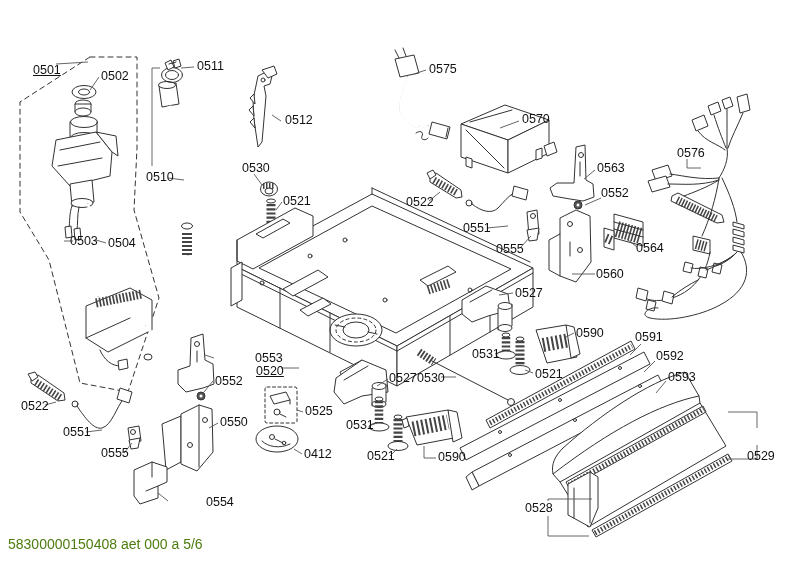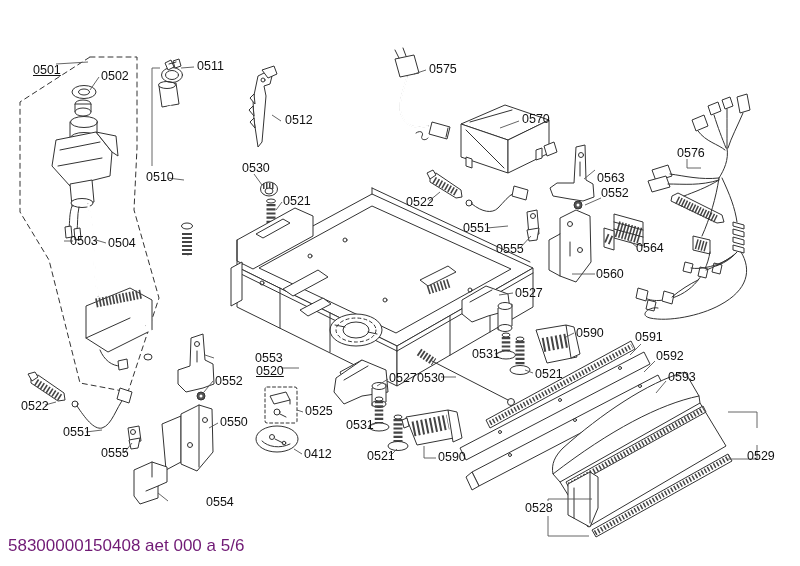--- a/index.html
+++ b/index.html
@@ -2,21 +2,21 @@
 <html><head>
 <meta charset="utf-8">
 <style>
   html,body{margin:0;padding:0;background:#e8e8e8;}
   #canvas{position:relative;width:800px;height:566px;background:#ffffff;overflow:hidden;
           font-family:"Liberation Sans", sans-serif;}
   #drawing{position:absolute;left:0;top:0;}
   #label-layer{position:absolute;left:0;top:0;width:800px;height:566px;pointer-events:none;}
   .callout{position:absolute;font-size:12.5px;line-height:12px;color:#111;letter-spacing:0;
            white-space:nowrap;}
-  .footer{position:absolute;font-size:17px;color:#701a75;white-space:nowrap;}
+  .footer{position:absolute;font-size:14px;color:#4d7c0f;white-space:nowrap;}
   svg *{vector-effect:non-scaling-stroke;}
   .ln{stroke:#333;stroke-width:1;fill:none;stroke-linejoin:round;stroke-linecap:round;}
   .fw{stroke:#333;stroke-width:1;fill:#fff;stroke-linejoin:round;}
   .leader{stroke:#555;stroke-width:0.9;fill:none;}
   .dash{stroke:#444;fill:none;}
 </style>
 </head>
 <body>
 
 <div id="canvas">
@@ -425,21 +425,21 @@
       <div class="callout" style="left: 101px; top: 70px;">0502</div>
       <div class="callout" style="left: 197px; top: 60px;">0511</div>
       <div class="callout" style="left: 285px; top: 114px;">0512</div>
       <div class="callout" style="left: 429px; top: 63px;">0575</div>
       <div class="callout" style="left: 522px; top: 113px;">0570</div>
       <div class="callout" style="left: 677px; top: 147px;">0576</div>
       <div class="callout" style="left: 146px; top: 171px;">0510</div>
       <div class="callout" style="left: 242px; top: 162px;">0530</div>
       <div class="callout" style="left: 283px; top: 195px;">0521</div>
       <div class="callout" style="left: 406px; top: 196px;">0522</div>
-      <div class="callout" style="left: 597px; top: 172px;">0563</div>
+      <div class="callout" style="left: 597px; top: 162px;">0563</div>
       <div class="callout" style="left: 601px; top: 187px;">0552</div>
       <div class="callout" style="left: 463px; top: 222px;">0551</div>
       <div class="callout" style="left: 496px; top: 243px;">0555</div>
       <div class="callout" style="left: 636px; top: 242px;">0564</div>
       <div class="callout" style="left: 596px; top: 268px;">0560</div>
       <div class="callout" style="left: 515px; top: 287px;">0527</div>
       <div class="callout" style="left: 576px; top: 327px;">0590</div>
       <div class="callout" style="left: 635px; top: 331px;">0591</div>
       <div class="callout" style="left: 656px; top: 350px;">0592</div>
       <div class="callout" style="left: 668px; top: 371px; text-align: right;">0593</div>

